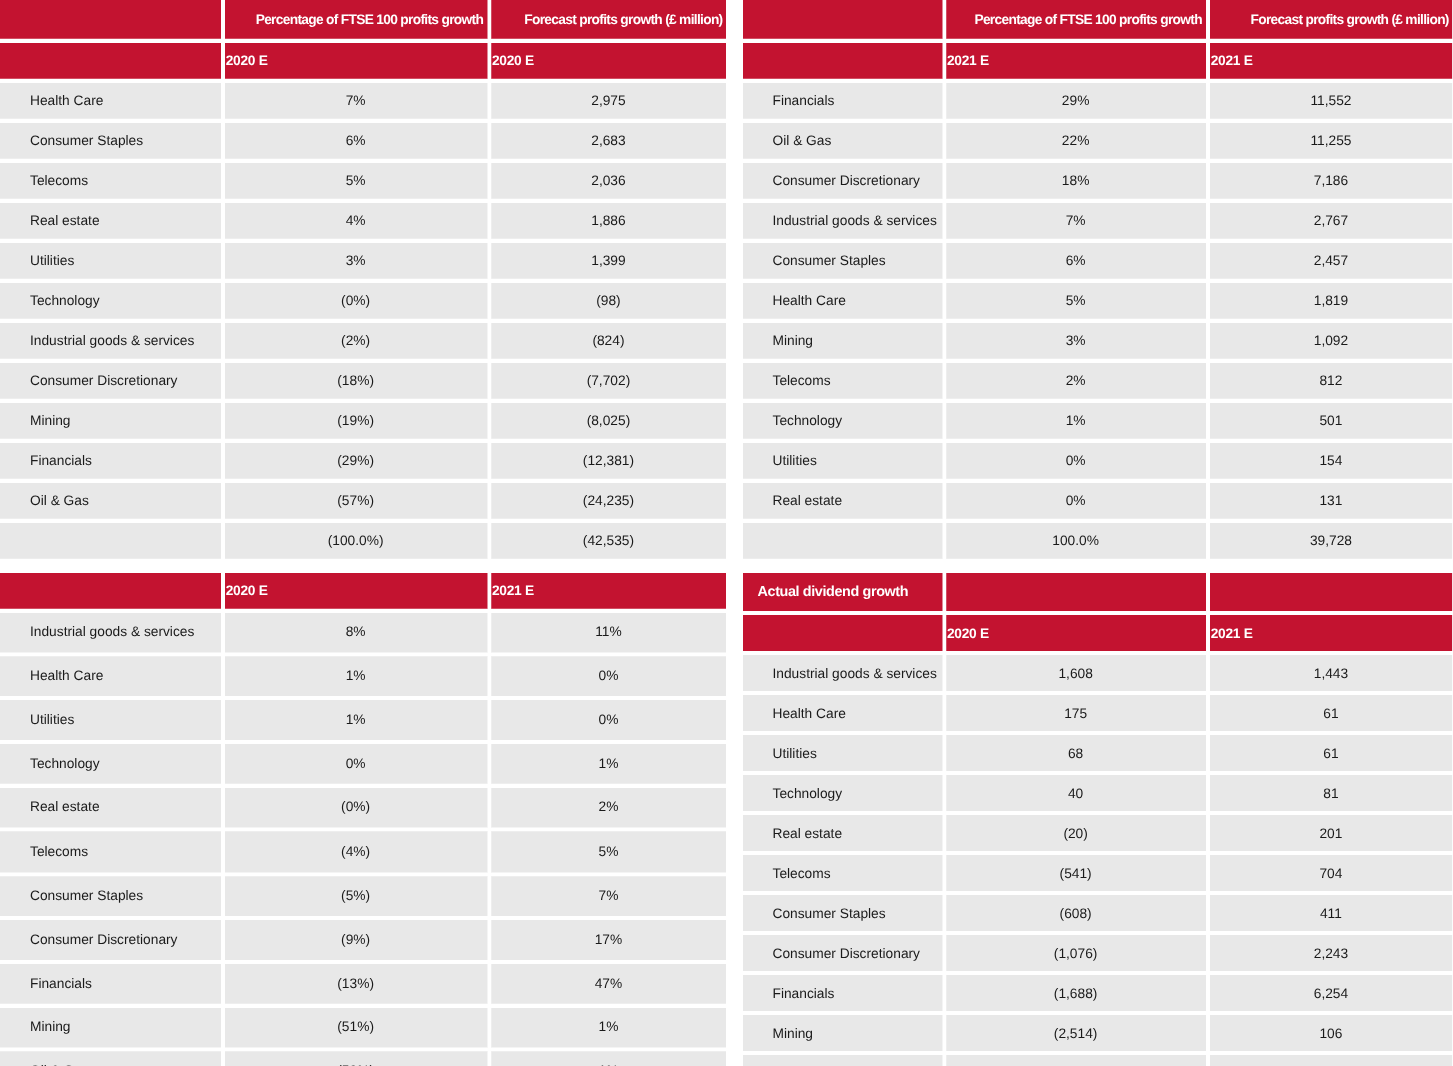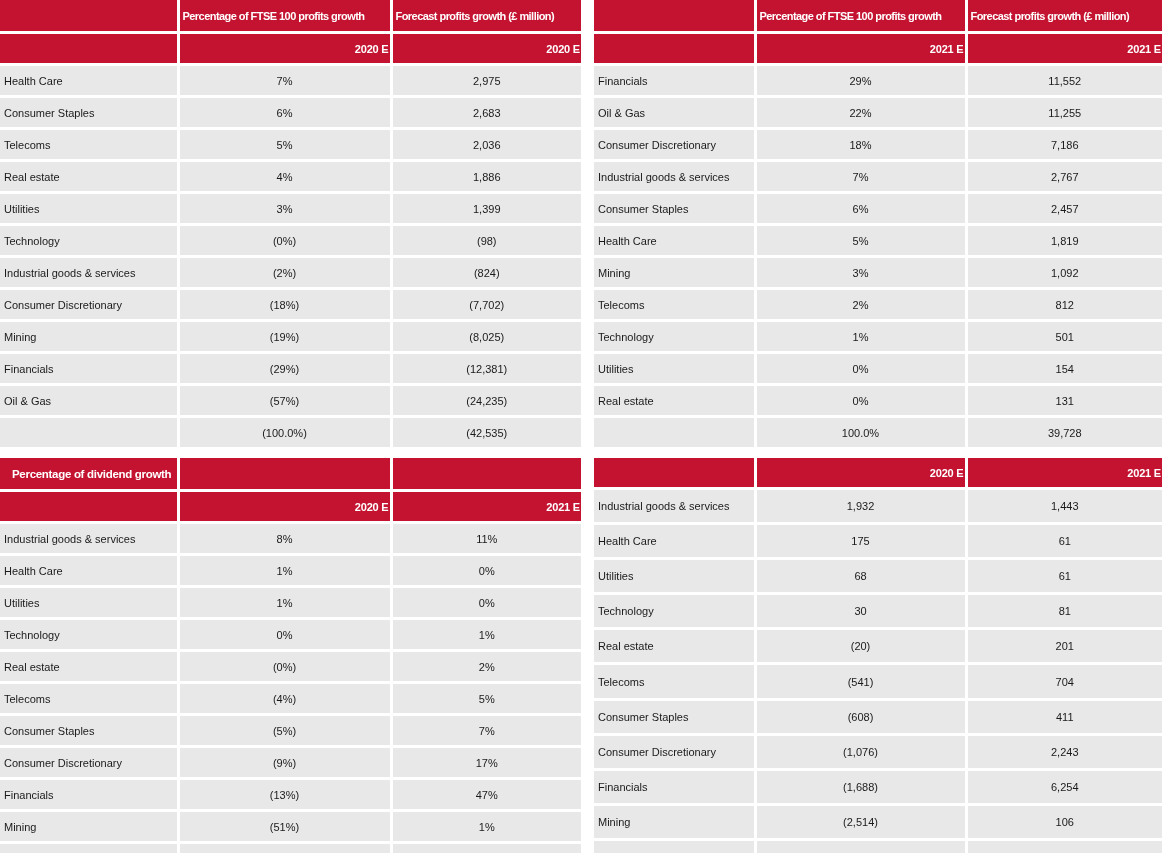--- a/index.html
+++ b/index.html
@@ -49,36 +49,36 @@
   td:not(:first-child) {
     border-left: 3px solid #ffffff;
   }
 
   
   .hdr-row th, .year-row th {
     background: #c31330;
     color: #ffffff;
     font-weight: bold;
   }
-  .hdr-row th { height: 31px; font-size: 11px; letter-spacing: -0.55px; text-align: left; white-space: nowrap; padding: 0 3px; }
+  .hdr-row th { height: 31px; font-size: 11px; letter-spacing: -0.55px; text-align: right; white-space: nowrap; padding: 0 3px; }
   .hdr-row th.title-cell { text-align: left; padding-left: 12px; letter-spacing: -0.3px; font-size: 11.5px; }
-  .year-row th { height: 27px; font-size: 11px; letter-spacing: -0.2px; text-align: right; }
+  .year-row th { height: 27px; font-size: 11px; letter-spacing: -0.2px; text-align: left; }
 
   
   tbody td, tfoot td {
     background: #e8e8e8;
     color: #1a1a1a;
     font-size: 11px;
     height: 27px;
     text-align: center;
     white-space: nowrap;
   }
   tbody td:first-child {
     text-align: left;
-    padding-left: 4px;
+    padding-left: 24px;
   }
   tfoot td {
     font-weight: normal;
   }
 </style>
 </head>
 <body>
 
 <div class="page">
   <div class="grid">
@@ -251,25 +251,20 @@
       </tfoot>
     </table>
 
     <table class="ftse-table t-left">
       <colgroup>
           <col class="c1">
           <col class="c2">
           <col class="c3">
         </colgroup>
       <thead>
-        <tr class="hdr-row">
-          <th class="title-cell">Percentage of dividend growth</th>
-          <th></th>
-          <th></th>
-        </tr>
         <tr class="year-row">
           <th></th>
           <th>2020 E</th>
           <th>2021 E</th>
         </tr>
       </thead>
       <tbody>
           <tr>
             <td>Industrial goods &amp; services</td>
             <td>8%</td>
@@ -329,45 +324,50 @@
 
     </table>
 
     <table class="ftse-table t-right">
       <colgroup>
           <col class="c1">
           <col class="c2">
           <col class="c3">
         </colgroup>
       <thead>
+        <tr class="hdr-row">
+          <th class="title-cell">Actual dividend growth</th>
+          <th></th>
+          <th></th>
+        </tr>
         <tr class="year-row">
           <th></th>
           <th>2020 E</th>
           <th>2021 E</th>
         </tr>
       </thead>
       <tbody>
           <tr>
             <td>Industrial goods &amp; services</td>
-            <td>1,932</td>
+            <td>1,608</td>
             <td>1,443</td>
           </tr>
           <tr>
             <td>Health Care</td>
             <td>175</td>
             <td>61</td>
           </tr>
           <tr>
             <td>Utilities</td>
             <td>68</td>
             <td>61</td>
           </tr>
           <tr>
             <td>Technology</td>
-            <td>30</td>
+            <td>40</td>
             <td>81</td>
           </tr>
           <tr>
             <td>Real estate</td>
             <td>(20)</td>
             <td>201</td>
           </tr>
           <tr>
             <td>Telecoms</td>
             <td>(541)</td>

